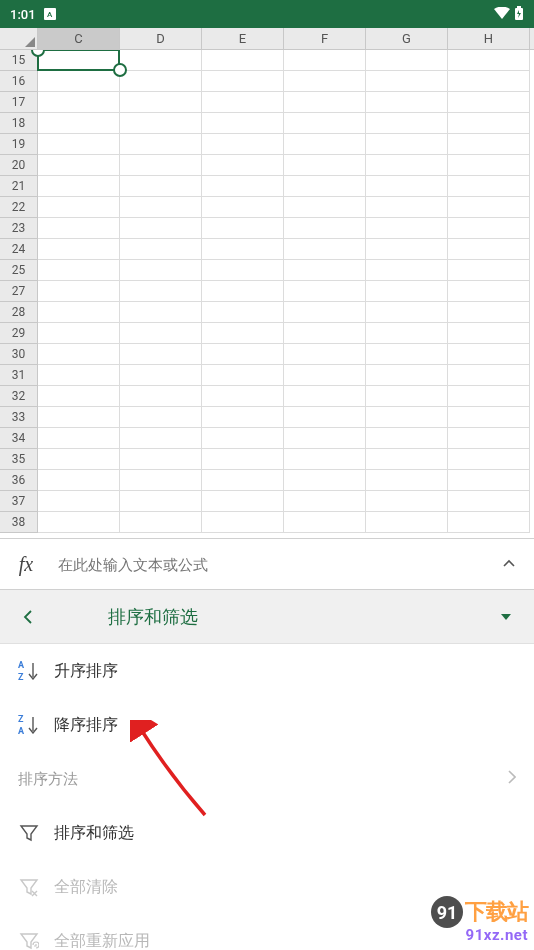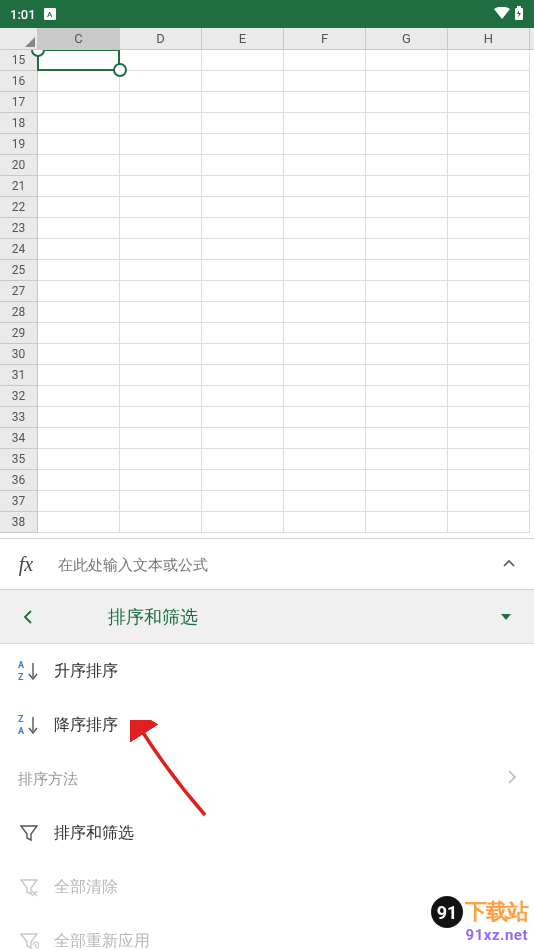--- a/index.html
+++ b/index.html
@@ -245,21 +245,21 @@
     }
     .wm-logo {
       display: flex;
       align-items: center;
       justify-content: flex-end;
       gap: 2px;
     }
     .wm-circle {
       width: 32px; height: 32px;
       border-radius: 50%;
-      background: #000000;
+      background: #404040;
       color: #fff;
       display: flex;
       align-items: center;
       justify-content: center;
       font-weight: bold;
       font-size: 18px;
     }
     .wm-text {
       font-size: 22px;
       font-weight: bold;

